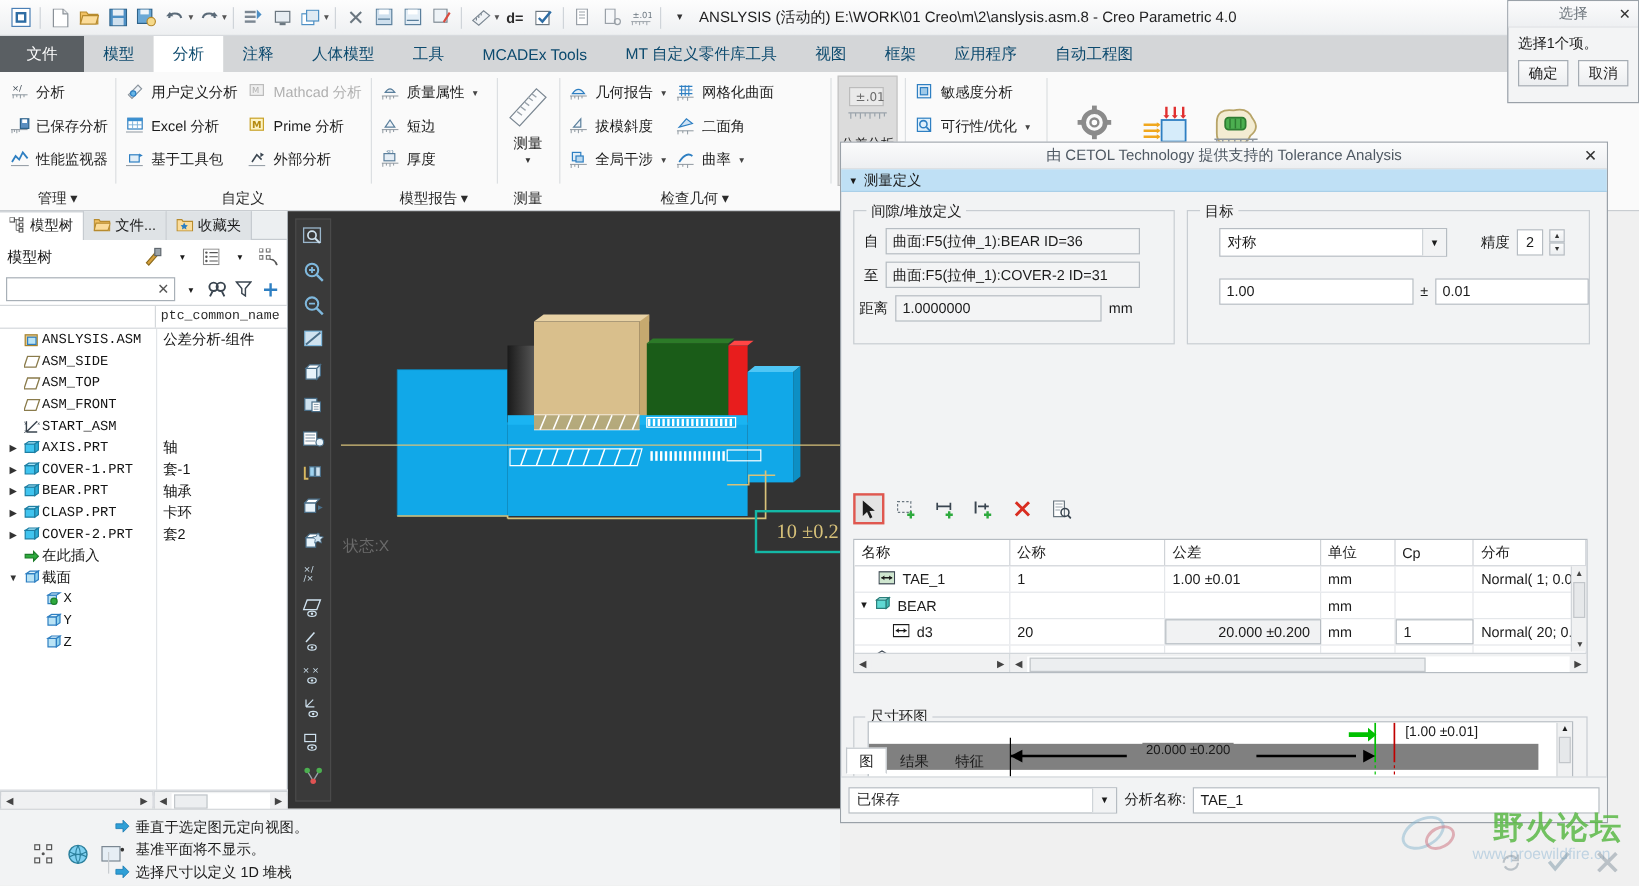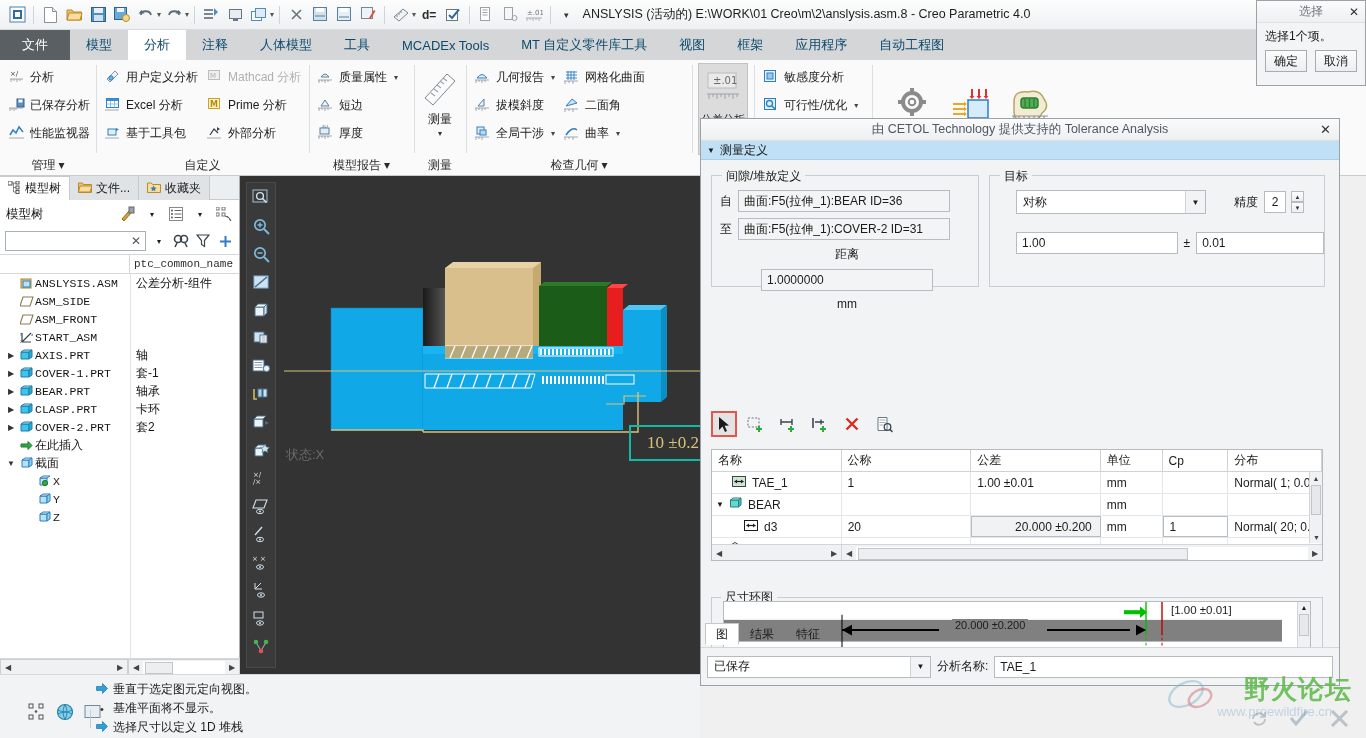--- a/index.html
+++ b/index.html
@@ -212,21 +212,21 @@
 
   
   .statusbar { position:absolute; left:0; bottom:0; width:700px; height:64px; background:#f2f3f4; border-top:1px solid #d6d9dc; }
   .sb-icons { position:absolute; left:28px; bottom:14px; display:flex; gap:10px; align-items:center; }
   .sb-msgs { position:absolute; left:96px; top:6px; display:flex; flex-direction:column; gap:2px; }
   .sb-msg { display:flex; align-items:center; gap:5px; font-size:12px; color:#1b1b1b; }
   .sb-divider { position:absolute; left:90px; bottom:10px; width:1px; height:18px; background:#c8ccd0; }
 
   .wm { position:absolute; right:6px; bottom:8px; width:200px; height:58px; pointer-events:none; opacity:.85; }
   .wm-text { position:absolute; right:8px; top:0; font-size:26px; font-weight:bold; color:#5bb947; font-family:"DejaVu Sans",sans-serif; letter-spacing:1px; }
-  .wm-url { position:absolute; right:28px; top:32px; font-size:13px; color:#b8cfe0; font-family:"Liberation Sans",sans-serif; }
+  .wm-url { position:absolute; right:18px; top:32px; font-size:13px; color:#b8cfe0; font-family:"Liberation Sans",sans-serif; }
 </style>
 </head>
 <body>
 
 <div id="app">
 
   <div class="titlebar">
     <div class="qat-icon">
       <svg width="17" height="17" viewBox="0 0 17 17">
           <rect x="1" y="1" width="15" height="15" fill="#fff" stroke="#4a7fb5"></rect>
@@ -821,20 +821,28 @@
         <span class="tcol2">公差分析-组件</span>
       </div>
 
       <div class="tnode" style="position:relative;padding-left:18px">
         <span class="tic">
           <svg width="14" height="11" viewBox="0 0 14 11">
               <path d="M3 1 h10 l-3 9 h-10z" fill="none" stroke="#8a7b4b" stroke-width="1.1"></path>
             </svg>
         </span>
         <span class="tlab">ASM_SIDE</span>
+      </div>
+      <div class="tnode" style="position:relative;padding-left:18px">
+        <span class="tic">
+          <svg width="14" height="11" viewBox="0 0 14 11">
+              <path d="M3 1 h10 l-3 9 h-10z" fill="none" stroke="#8a7b4b" stroke-width="1.1"></path>
+            </svg>
+        </span>
+        <span class="tlab">ASM_TOP</span>
       </div>
       <div class="tnode" style="position:relative;padding-left:18px">
         <span class="tic">
           <svg width="14" height="11" viewBox="0 0 14 11">
               <path d="M3 1 h10 l-3 9 h-10z" fill="none" stroke="#8a7b4b" stroke-width="1.1"></path>
             </svg>
         </span>
         <span class="tlab">ASM_FRONT</span>
       </div>
       <div class="tnode" style="position:relative;padding-left:18px">
@@ -1216,21 +1224,21 @@
     <div class="fieldset" style="left:10px;top:56px;width:268px;height:112px;">
       <div class="fslabel">间隙/堆放定义</div>
       <div class="frow" style="margin:14px 0 0 8px;">
         <span class="flabel">自</span>
         <div class="tinput ro" style="width:212px">曲面:F5(拉伸_1):BEAR ID=36</div>
       </div>
       <div class="frow" style="margin:6px 0 0 8px;">
         <span class="flabel">至</span>
         <div class="tinput ro" style="width:212px">曲面:F5(拉伸_1):COVER-2 ID=31</div>
       </div>
-      <div class="frow" style="margin:6px 0 0 4px;flex-direction:column;">
+      <div class="frow" style="margin:6px 0 0 4px;">
         <span class="flabel">距离</span>
         <div class="tinput ro" style="width:172px">1.0000000</div>
         <span class="flabel">mm</span>
       </div>
     </div>
 
     <div class="fieldset" style="left:288px;top:56px;width:336px;height:112px;padding-left:16px;">
       <div class="fslabel">目标</div>
       <div class="frow" style="margin:14px 0 0 10px;">
         <div class="tselect" style="width:190px">

